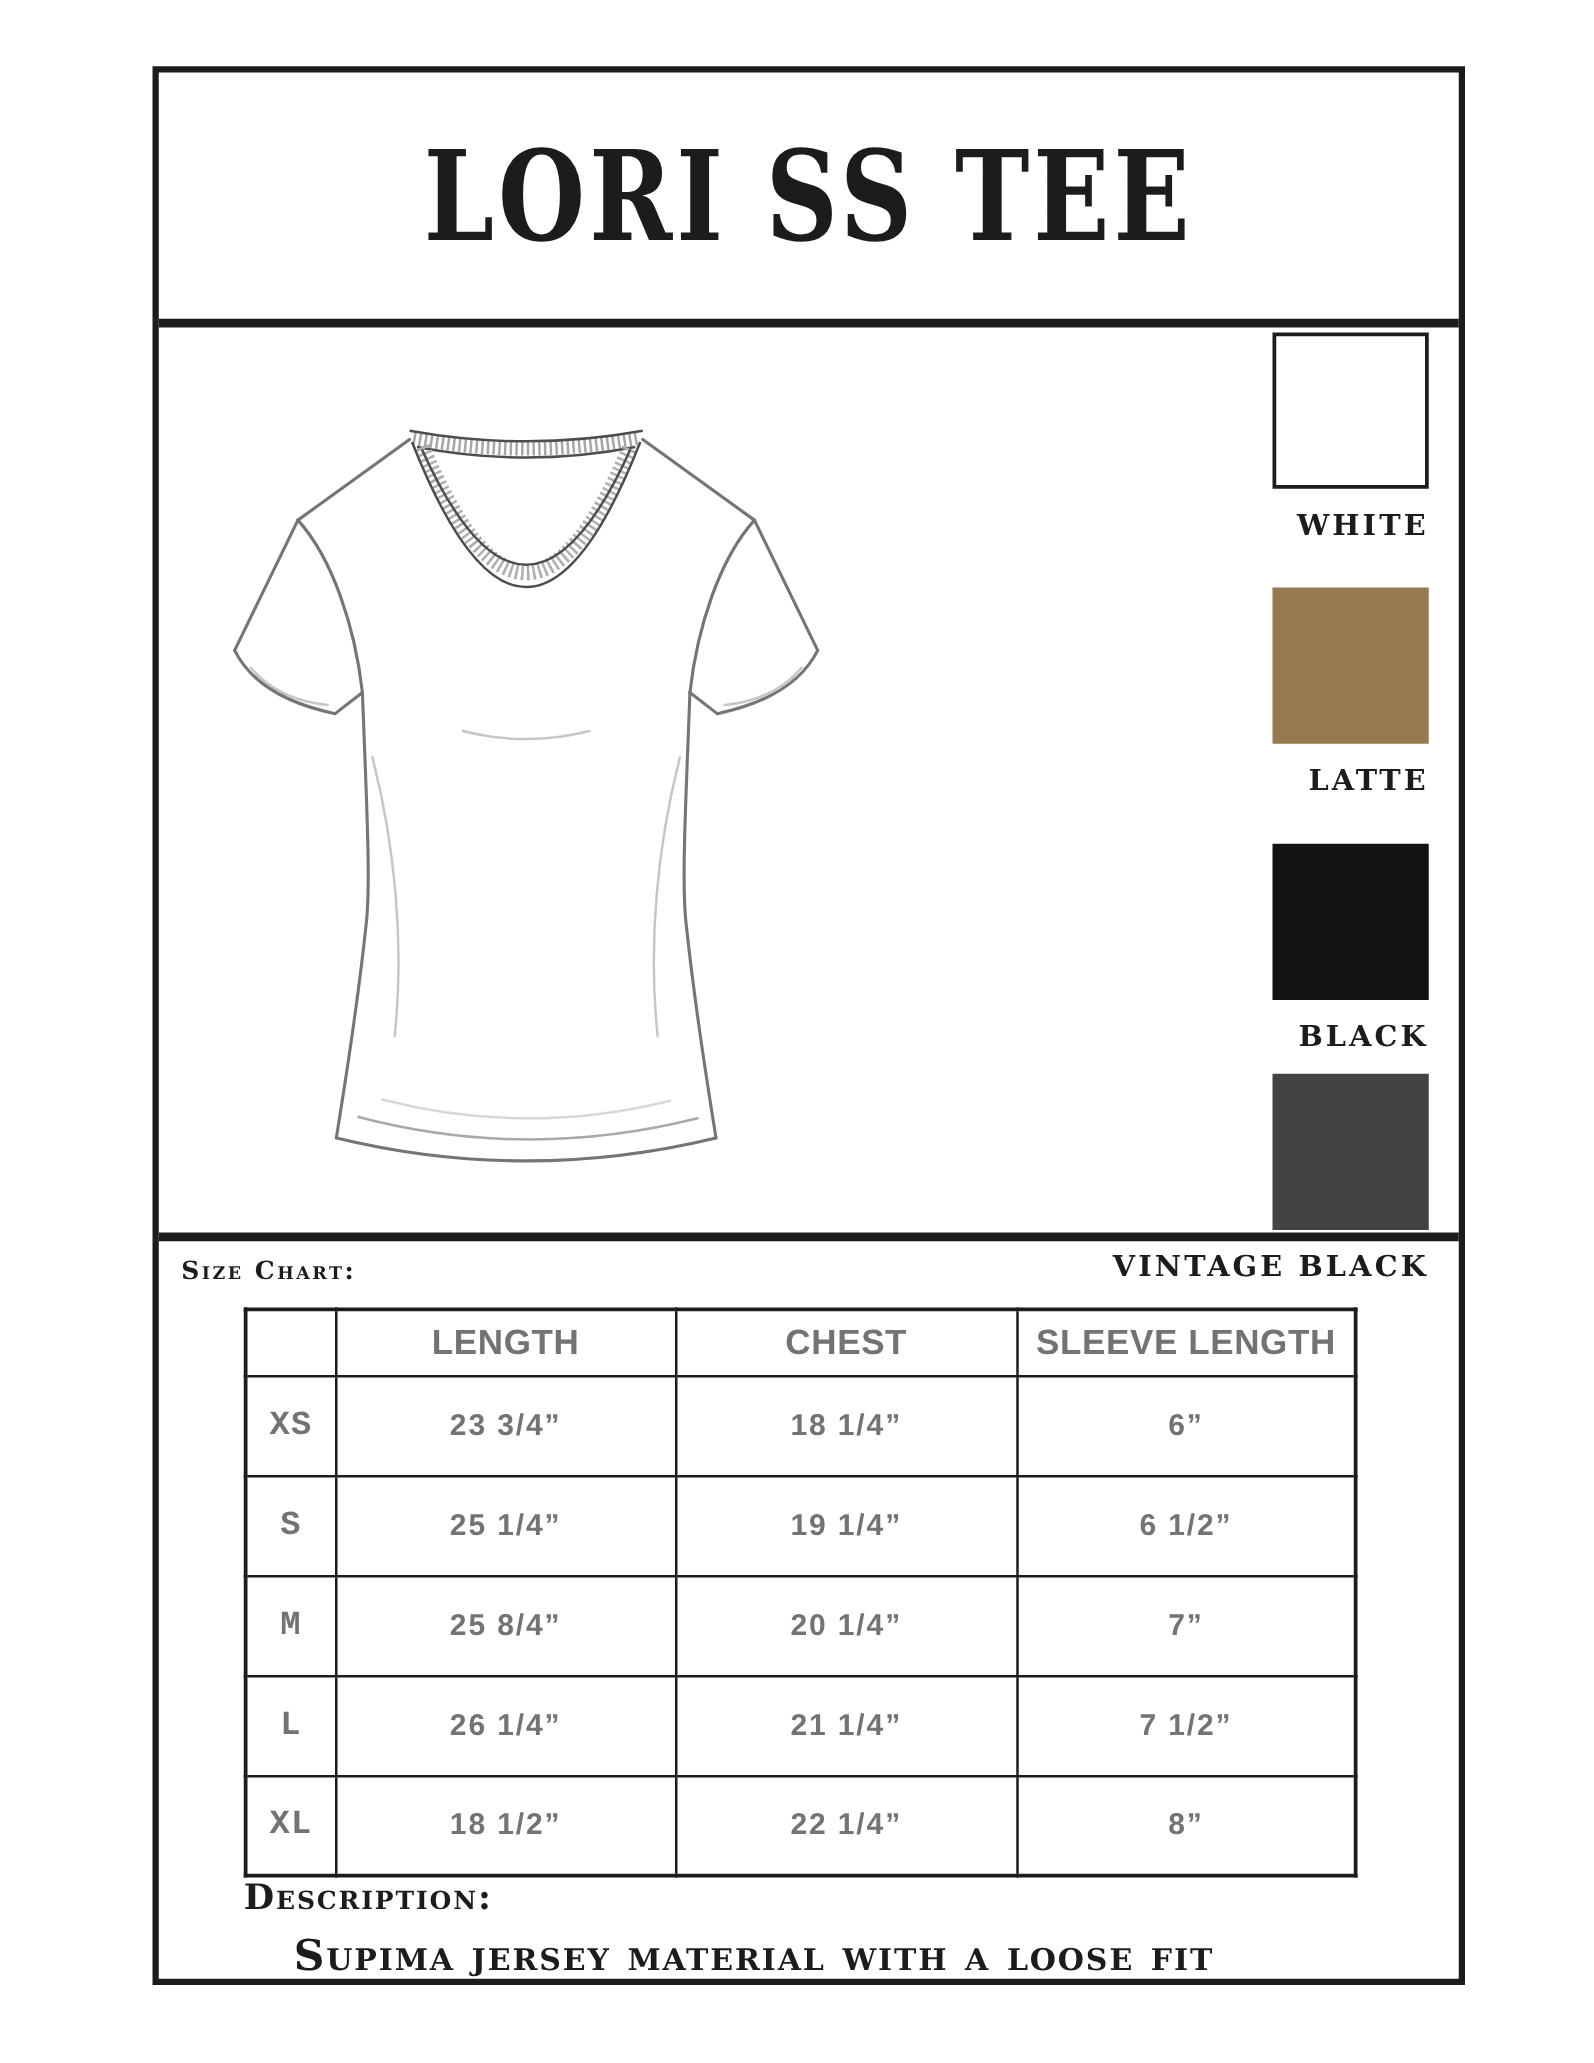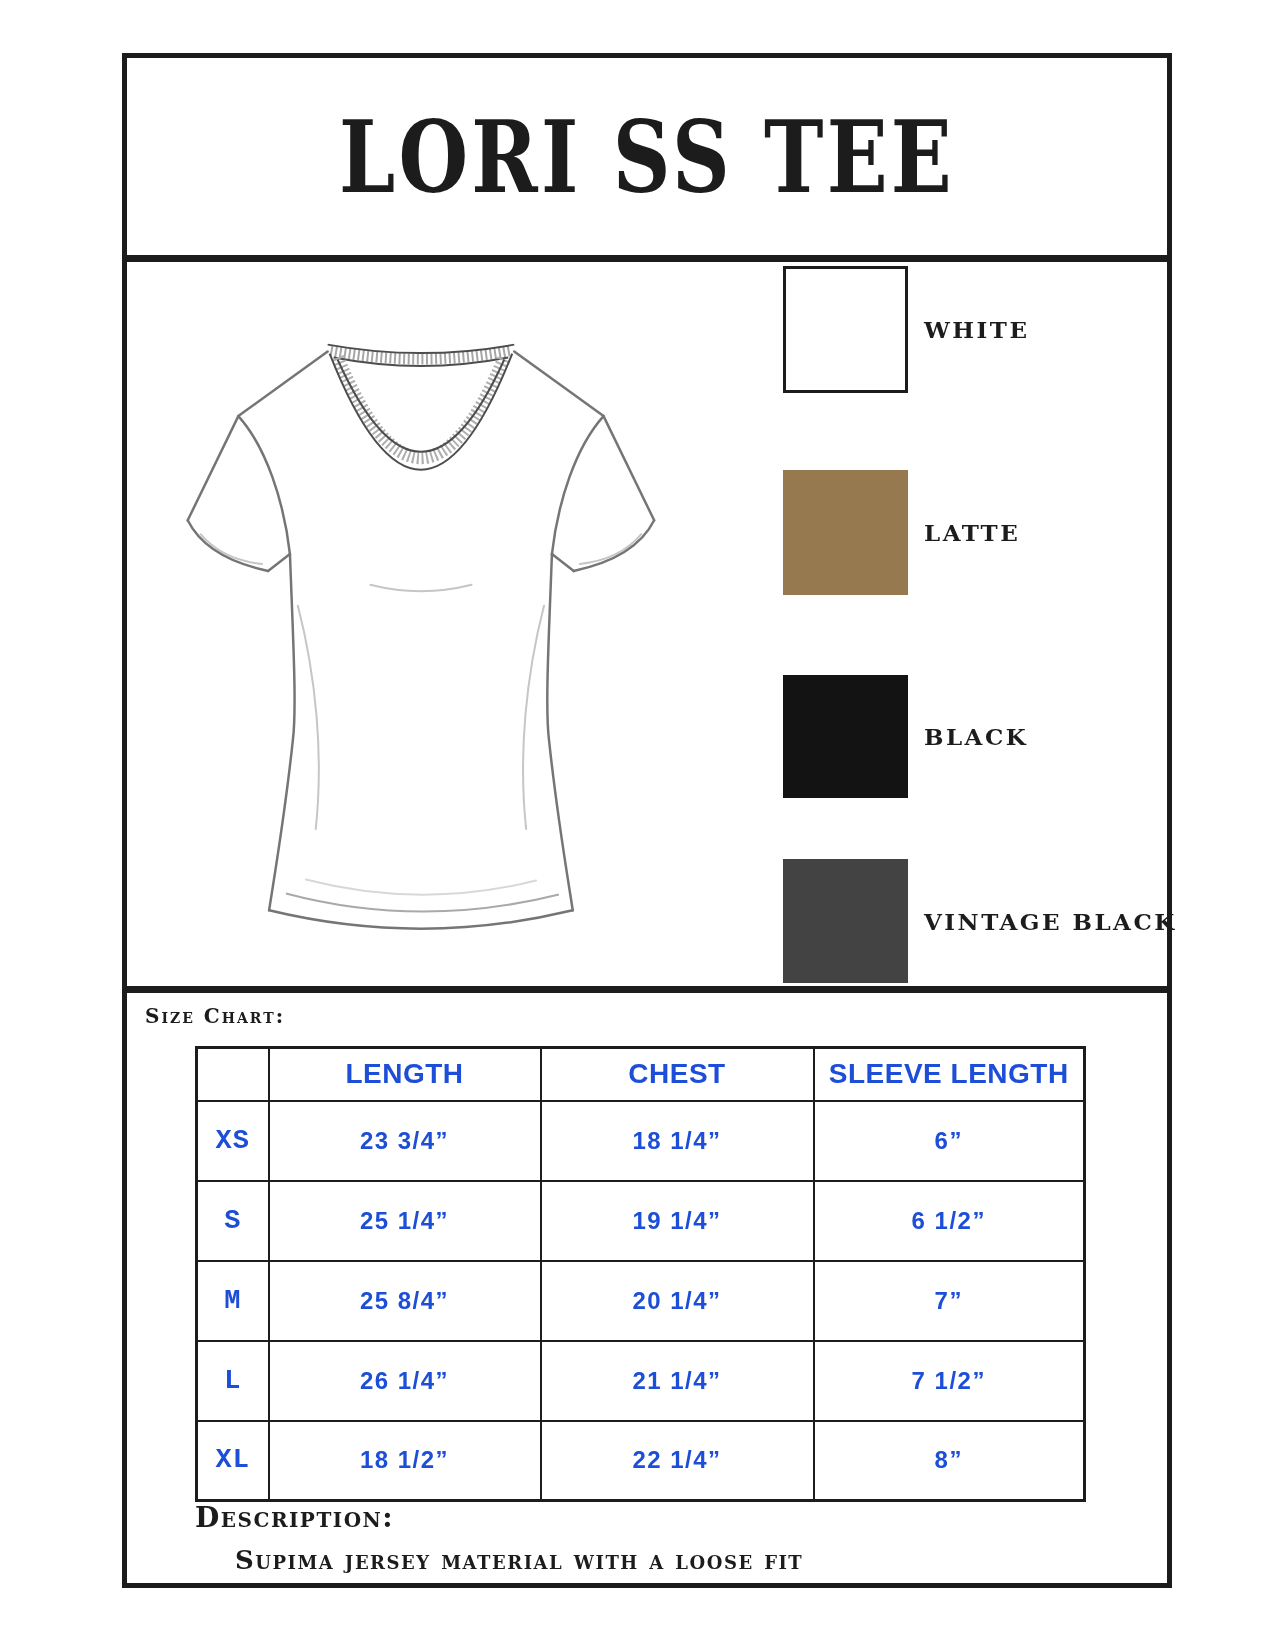--- a/index.html
+++ b/index.html
@@ -15,45 +15,45 @@
   .title-band h1 span{display:inline-block;transform:scaleX(.8);}
 
   
   .serifcaps{font-family:"DejaVu Serif",serif;font-weight:700;color:#1c1c1c;}
   .smallcaps{font-variant:small-caps;}
 
   
   .tee-svg{position:absolute;left:38px;top:240px;width:495px;height:655px;}
 
   
-  .swatch-row{position:absolute;left:656px;width:360px;display:flex;align-items:center;gap:16px;}
+  .swatch-row{position:absolute;left:656px;width:360px;display:flex;align-items:flex-end;gap:16px;flex-direction:column;}
   .swatch{width:125px;flex:0 0 125px;box-sizing:border-box;}
   .swatch.bordered{border:3px solid #1c1c1c;}
   .swatch-label{font-size:23px;letter-spacing:2.5px;white-space:nowrap;}
   .sr1{top:208px;height:127px;} .sr1 .swatch{height:127px;}
   .sr2{top:412px;height:125px;} .sr2 .swatch{height:125px;}
   .sr3{top:617px;height:123px;} .sr3 .swatch{height:123px;}
   .sr4{top:801px;height:124px;} .sr4 .swatch{height:124px;}
 
   
   .size-chart-label{position:absolute;left:18px;top:946px;font-size:20px;letter-spacing:2px;}
   table.size-chart{position:absolute;left:68px;top:988px;width:888px;border-collapse:collapse;table-layout:fixed;}
   .size-chart th,.size-chart td{border:2px solid #1c1c1c;text-align:center;vertical-align:middle;padding:0;
-    font-family:"Liberation Sans",sans-serif;font-weight:700;color:#1d4ed8;}
+    font-family:"Liberation Sans",sans-serif;font-weight:700;color:#737373;}
   .size-chart{border:3px solid #1c1c1c;}
   .size-chart thead tr{height:53px;}
   .size-chart tbody tr{height:80px;}
   .size-chart thead th{font-size:28px;letter-spacing:.5px;}
   .size-chart td{font-size:24px;letter-spacing:1.5px;}
   .size-chart tbody th{font-size:27px;letter-spacing:1px;font-family:Liberation Mono, monospace;}
   .col-size{width:72px;} .col-length{width:272px;} .col-chest{width:273px;} .col-sleeve{width:271px;}
 
   
   .desc-label{position:absolute;left:68px;top:1443px;font-size:28px;letter-spacing:1.5px;}
-  .desc-text{position:absolute;left:108px;top:1487px;font-size:26px;letter-spacing:1.5px;}
+  .desc-text{position:absolute;left:108px;top:1487px;font-size:34px;letter-spacing:1.5px;}
 </style>
 </head>
 <body>
 
 <div class="page">
 
   <div class="title-band">
     <h1><span>LORI SS TEE</span></h1>
   </div>
   <div class="divider d1"></div>

